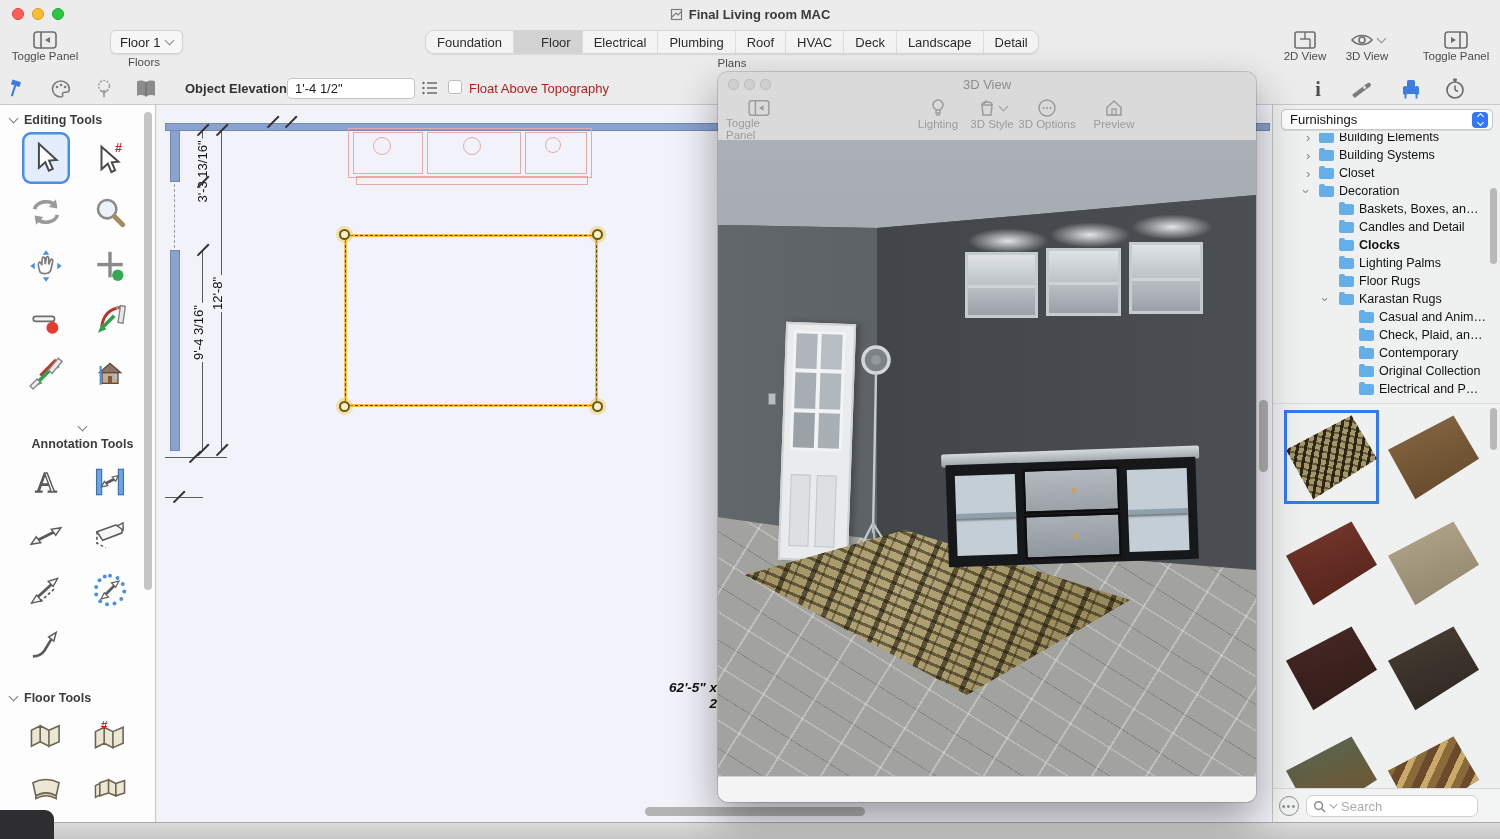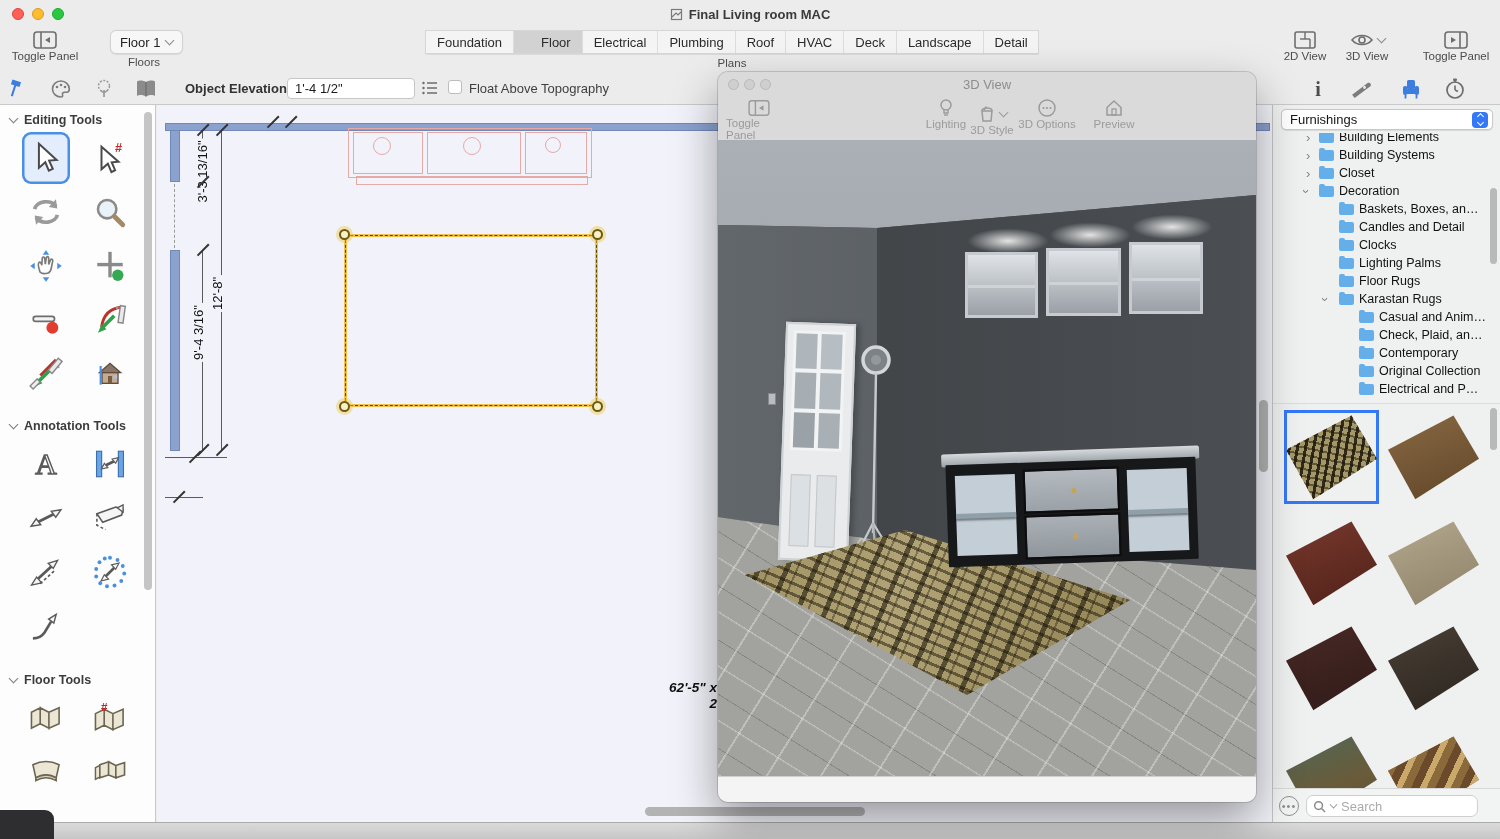--- a/index.html
+++ b/index.html
@@ -11,30 +11,30 @@
   .titlebar { position:absolute; left:0; top:0; width:1500px; height:28px; background:#ececec; }
   .tl { position:absolute; top:8px; width:12px; height:12px; border-radius:50%; }
   .tl.red{ left:12px; background:#ff5f57; border:1px solid #e0443e;}
   .tl.yel{ left:32px; background:#febc2e; border:1px solid #d89b22;}
   .tl.grn{ left:52px; background:#28c840; border:1px solid #1eaa33;}
   .wtitle { position:absolute; left:0; right:0; top:0; height:28px; display:flex; align-items:center; justify-content:center; gap:6px; font-size:13px; font-weight:bold; color:#3a3a3a; }
   .row1 { position:absolute; left:0; top:28px; width:1500px; height:44px; }
   .caption { font-size:11.5px; color:#4c4c4c; text-align:center; }
   .icbtn { display:flex; flex-direction:column; align-items:center; }
   .segwrap { position:absolute; left:425px; top:2px; width:614px; }
-  .segs { display:flex; border:1px solid #d6d6d6; border-radius:0; background:#f4f4f4; overflow:hidden; height:24px; box-shadow:0 .5px 1px rgba(0,0,0,.08); }
+  .segs { display:flex; border:1px solid #d6d6d6; border-radius:9px; background:#f4f4f4; overflow:hidden; height:24px; box-shadow:0 .5px 1px rgba(0,0,0,.08); }
   .tab { padding:3px 11px; font-size:13px; color:#2b2b2b; border-left:1px solid #dcdcdc; display:flex; align-items:center; cursor:default; white-space:nowrap; }
   .tab:first-child { border-left:none; }
   .tab.active { background:#d2d2d2;padding-left:27px; }
   .row2 { position:absolute; left:0; top:72px; width:1500px; height:33px; border-bottom:1px solid #c9c9c9; background:#ececec; }
   .pillbtn { position:absolute; height:24px; border:1px solid #d2d2d2; border-radius:6px; background:#f7f7f7; font-size:13px; color:#222; display:flex; align-items:center; padding:0 9px; gap:6px; box-shadow:0 .5px 1px rgba(0,0,0,.08); }
   .chev { width:7px; height:7px; border-right:1.6px solid #8a8a8a; border-bottom:1.6px solid #8a8a8a; transform:rotate(45deg); margin-top:-3px; }
   .field { position:absolute; height:21px; background:#fff; border:1px solid #c6c6c6; border-radius:4px; font-size:13px; color:#1c1c1c; display:flex; align-items:center; padding:0 7px; }
   .cbx { position:absolute; width:14px; height:14px; border:1px solid #bdbdbd; border-radius:3px; background:#fff; }
-  .lbl13 { font-size:13px; color:#404040; position:absolute; }
+  .lbl13 { font-size:13px; color:#b91c1c; position:absolute; }
 
   
   .toolpanel { position:absolute; left:0; top:105px; width:156px; height:717px; background:#fdfdfd; border-right:1px solid #c9c9c9; overflow:hidden; }
   .sechdr { display:flex; align-items:center; gap:7px; font-size:12.5px; font-weight:bold; color:#3c3c3c; padding:8px 0 4px 10px; }
   .sechdr .dchev { width:7px; height:7px; border-right:1.6px solid #7c7c7c; border-bottom:1.6px solid #7c7c7c; transform:rotate(45deg); margin-top:-4px; }
   .toolgrid { display:grid; grid-template-columns:64px 64px; justify-content:center; }
   .tool { width:48px; height:52px; display:flex; align-items:center; justify-content:center; margin:1px 8px; border-radius:9px; }
   .tool.sel { background:#e3edfb; box-shadow:inset 0 0 0 2.5px #4a8fe6; }
   .lscroll { position:absolute; right:3px; top:7px; width:8px; height:478px; background:#c5c5c5; border-radius:4px; }
 
@@ -308,21 +308,21 @@
         <svg width="32" height="32" viewBox="0 0 24 24">
           <path d="M4 11 L12 4 L20 11 Z" fill="#8a7565" stroke="#5c4c3e" stroke-width="1"></path>
           <rect x="6" y="11" width="12" height="8" fill="#c7ab8f" stroke="#5c4c3e" stroke-width="1"></rect>
           <rect x="10.5" y="13.5" width="3" height="5.5" fill="#7a5c42"></rect>
           <rect x="14.8" y="12.8" width="2.6" height="2.6" fill="#9fc4e8"></rect>
           <line x1="5" y1="6" x2="5" y2="20" stroke="#4a90e2" stroke-width="1.6"></line>
         </svg>
       </div>
   </div>
 
-  <div class="sechdr" style="margin-top:10px;">
+  <div class="sechdr" style="margin-top:18px;flex-direction:column;">
       <span class="dchev"></span>
       <span>Annotation Tools</span>
     </div>
   <div class="toolgrid">
     <div class="tool">
         <svg width="34" height="34" viewBox="0 0 24 24">
           <text x="12" y="19" text-anchor="middle" font-family="Liberation Serif, serif" font-size="21" fill="#fafafa" stroke="#5a5a5a" stroke-width="1">A</text>
         </svg>
       </div>
     <div class="tool">
@@ -501,21 +501,21 @@
         <span style="position:absolute; left:66px;text-align:right;">Decoration</span>
       </div>
     <div class="trow" style="top:67px;">
         <span class="folder" style="left:66px;"></span>
         <span style="position:absolute; left:86px;">Baskets, Boxes, an…</span>
       </div>
     <div class="trow" style="top:85px;">
         <span class="folder" style="left:66px;"></span>
         <span style="position:absolute; left:86px;">Candles and Detail</span>
       </div>
-    <div class="trow" style="top:103px;">
+    <div class="trow" style="top:103px;font-weight:bold;">
         <span class="folder" style="left:66px;"></span>
         <span style="position:absolute; left:86px;">Clocks</span>
       </div>
     <div class="trow" style="top:121px;">
         <span class="folder" style="left:66px;"></span>
         <span style="position:absolute; left:86px;">Lighting Palms</span>
       </div>
     <div class="trow" style="top:139px;">
         <span class="folder" style="left:66px;"></span>
         <span style="position:absolute; left:86px;">Floor Rugs</span>
@@ -601,29 +601,29 @@
   </div>
   <div class="vtools">
     <div class="vtool" style="left:8px; top:3px; width:66px;">
       <svg width="24" height="18" viewBox="0 0 26 20">
           <rect x="2" y="2" width="22" height="16" rx="3" fill="none" stroke="#9b9b9b" stroke-width="1.6"></rect>
           <line x1="9" y1="2" x2="9" y2="18" stroke="#9b9b9b" stroke-width="1.6"></line>
           <path d="M18 7 L13 10 L18 13 Z" fill="#9b9b9b"></path>
         </svg>
       <span>Toggle Panel</span>
     </div>
-    <div class="vtool" style="left:192px; top:2px; width:56px;margin-left:8px;">
+    <div class="vtool" style="left:192px; top:2px; width:56px;">
       <svg width="16" height="20" viewBox="0 0 16 20">
           <circle cx="8" cy="7" r="5" fill="none" stroke="#9b9b9b" stroke-width="1.5"></circle>
           <path d="M6 12 L6 15 L10 15 L10 12" fill="none" stroke="#9b9b9b" stroke-width="1.4"></path>
           <line x1="6" y1="17" x2="10" y2="17" stroke="#9b9b9b" stroke-width="1.4"></line>
         </svg>
       <span>Lighting</span>
     </div>
-    <div class="vtool" style="left:245px; top:8px; width:58px;">
+    <div class="vtool" style="left:245px; top:2px; width:58px;">
       <div style="display:flex; align-items:center; gap:4px;">
         <svg width="18" height="20" viewBox="0 0 18 20">
             <path d="M4 7 L14 7 L13 17 L5 17 Z" fill="none" stroke="#9b9b9b" stroke-width="1.5"></path>
             <path d="M4 7 C4 3 14 3 14 7" fill="none" stroke="#9b9b9b" stroke-width="1.5"></path>
             <line x1="6" y1="6" x2="8.5" y2="2.5" stroke="#9b9b9b" stroke-width="1.3"></line>
           </svg>
         <span class="chev" style="border-color:#9b9b9b;"></span>
       </div>
       <span>3D Style</span>
     </div>

